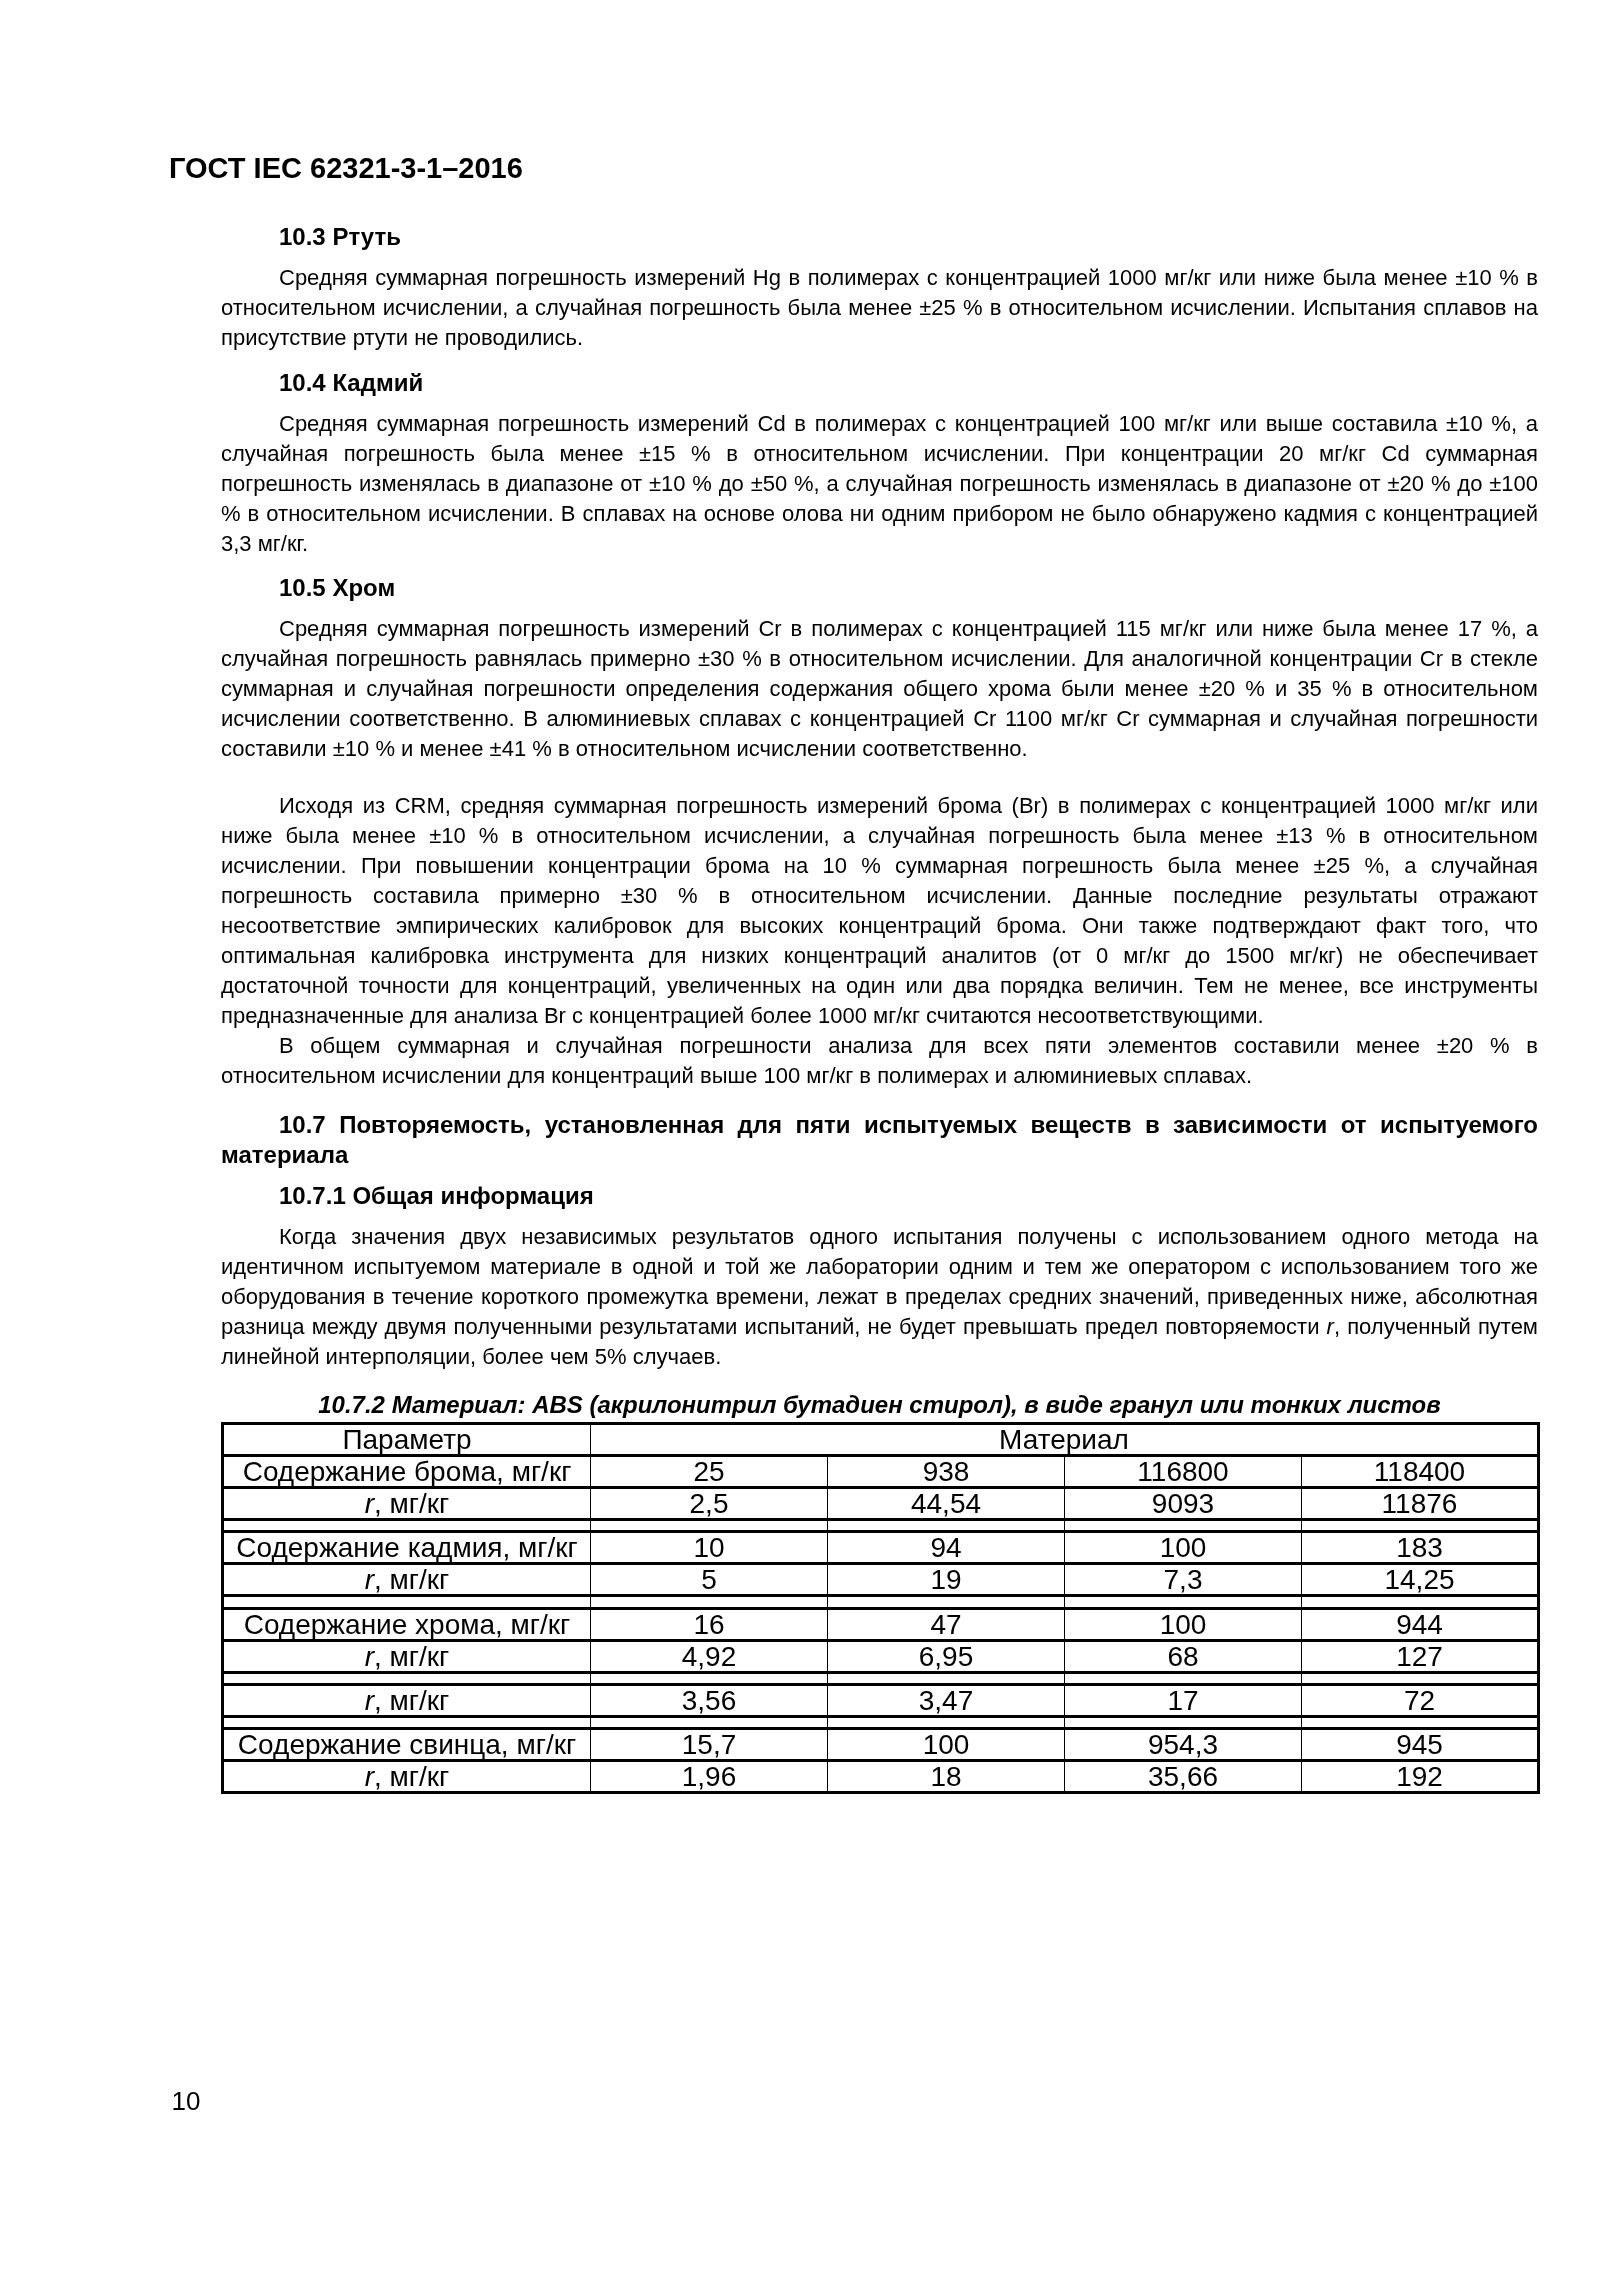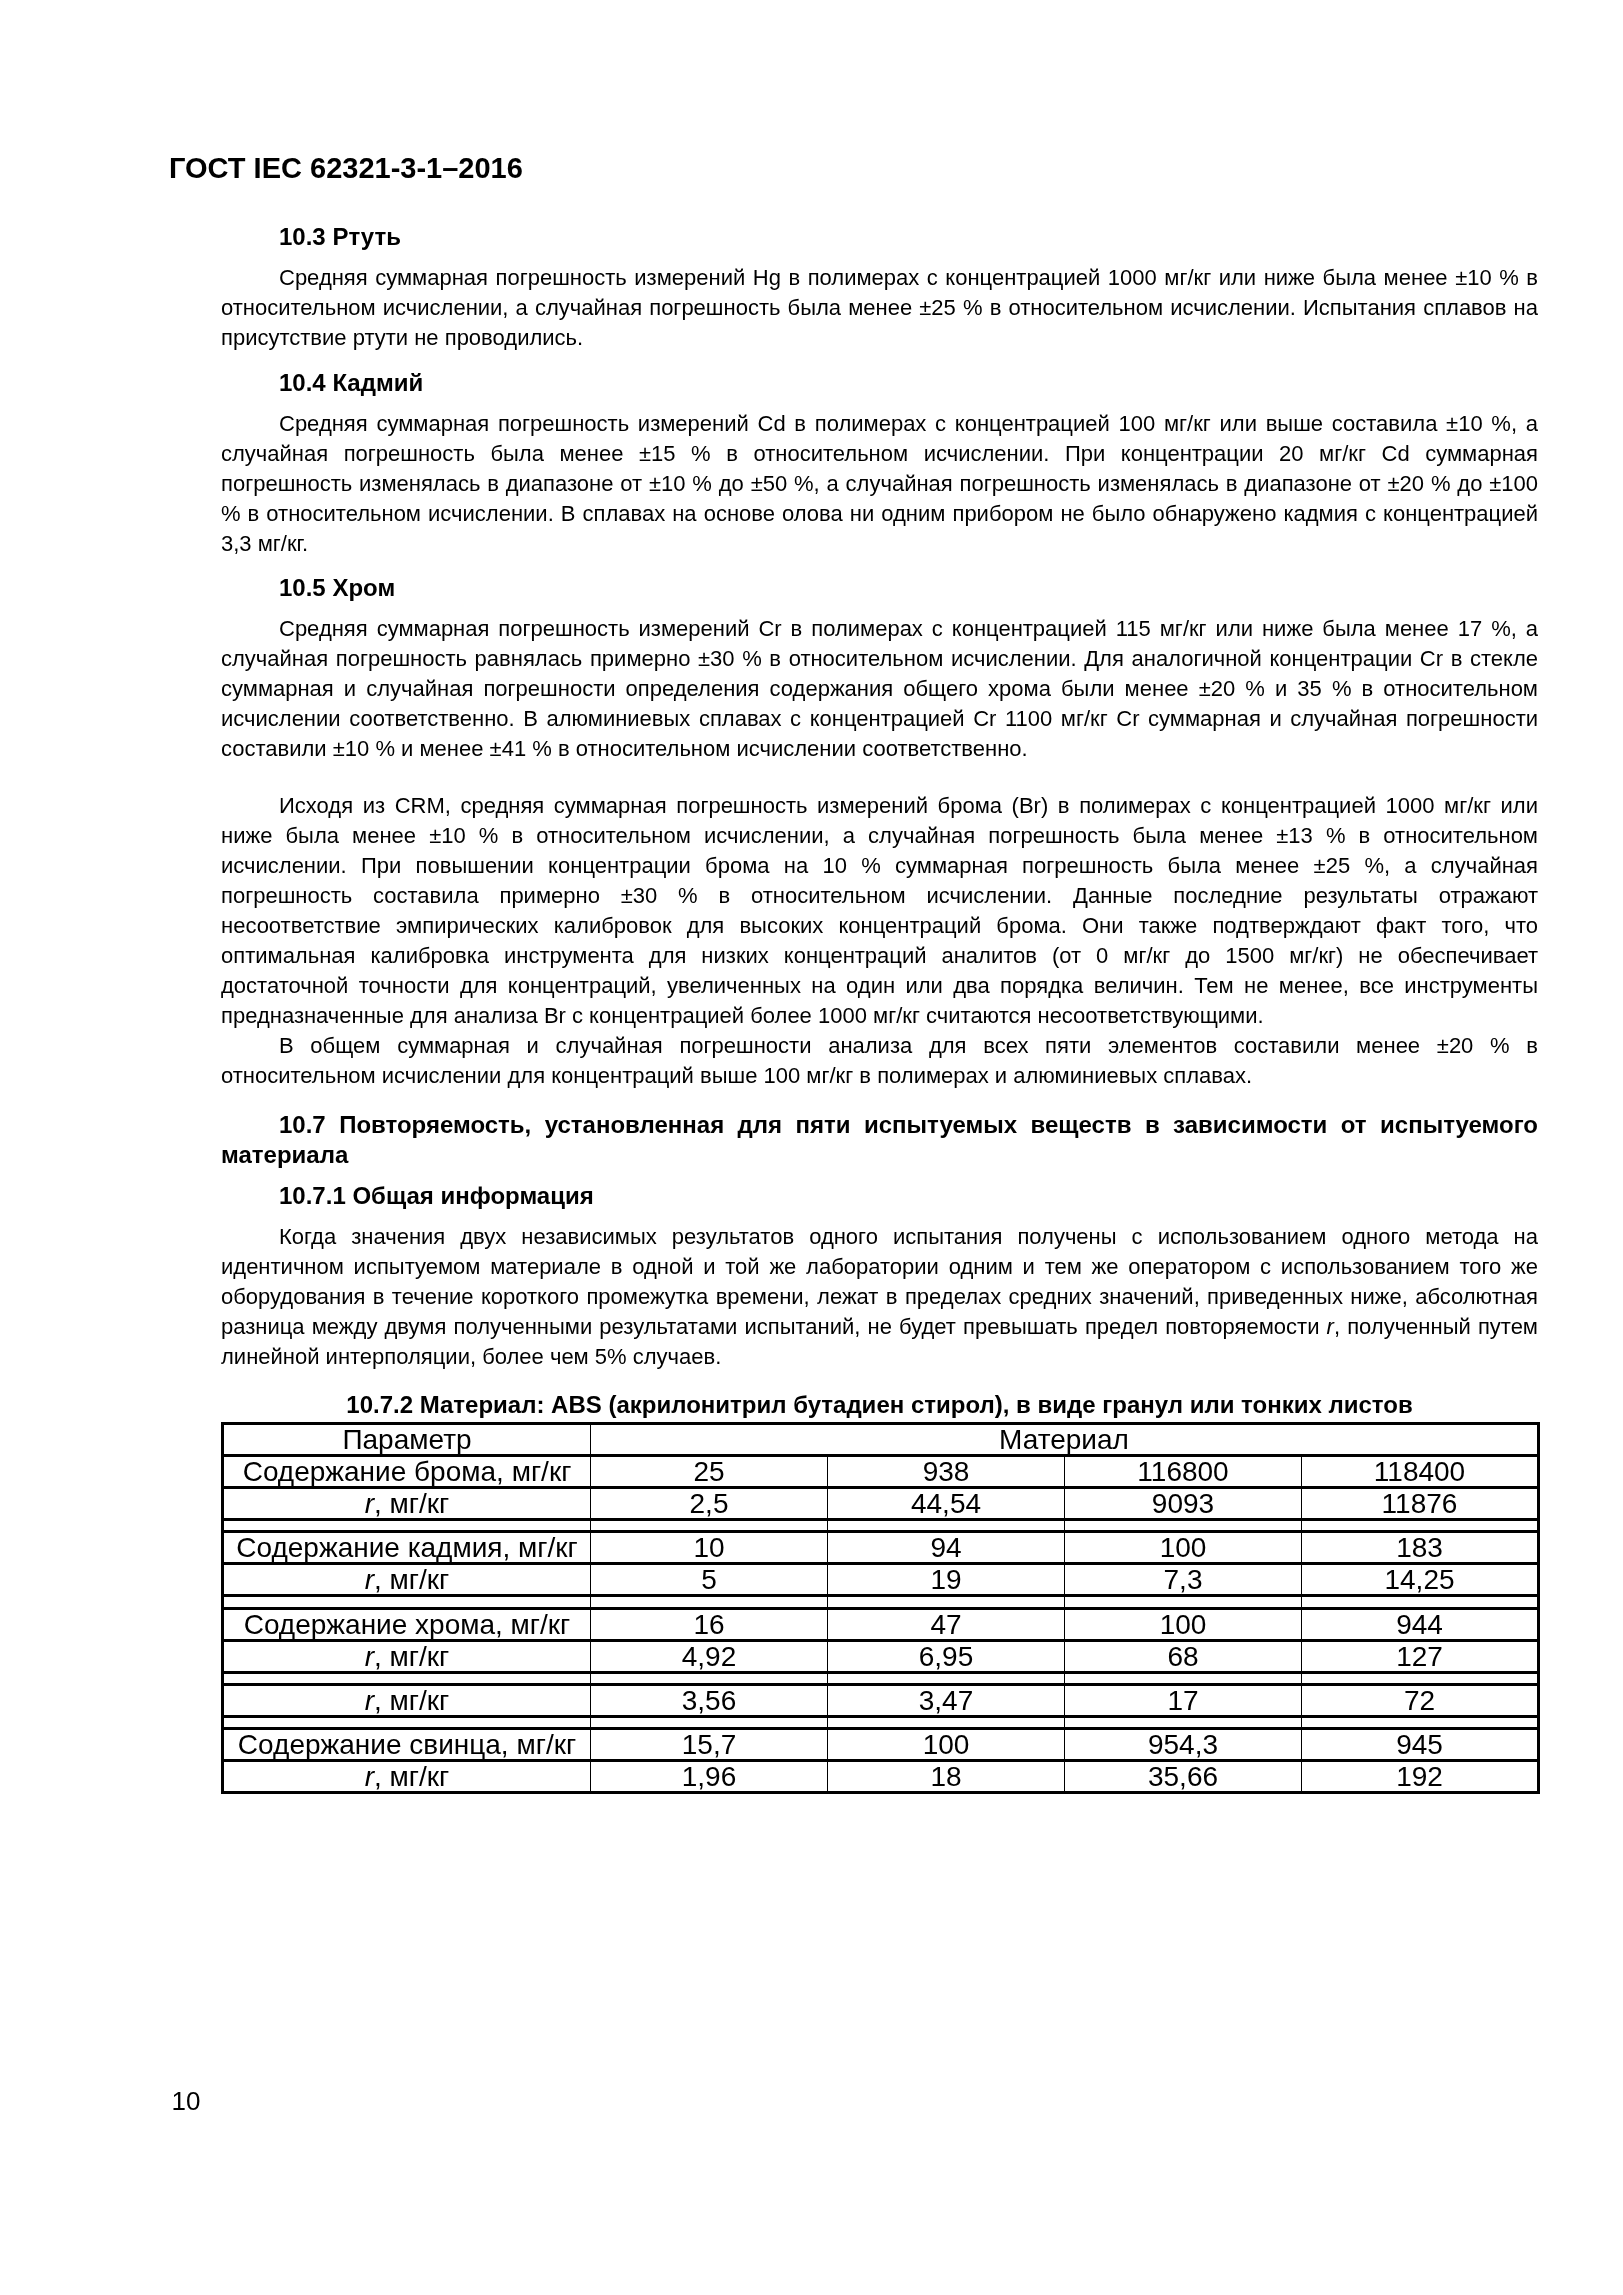--- a/index.html
+++ b/index.html
@@ -20,21 +20,21 @@
   h2.full { padding-left: 0; text-indent: 58px; text-align: justify; text-align-last: left; }
   p {
     font-size: 22px; line-height: 30px; margin: 0;
     text-indent: 58px; text-align: justify;
   }
   .gap-s { height: 11.8px; }
   .gap-m { height: 14.4px; }
   .gap-l { height: 19.6px; }
   .table-caption {
     font-size: 24px; font-weight: bold; line-height: 29.4px;
-    text-align: center; margin: 3.9px 0 2.6px 0;
+    text-align: center; margin: 3.9px 0 2.6px 0; font-style: italic;
   }
   table.data {
     border-collapse: collapse; width: 1316px;
     font-size: 28px; table-layout: fixed;
   }
   table.data td {
     border: 1.3px solid #000; text-align: center; padding: 0;
     height: 29px; line-height: 29px; white-space: nowrap;
   }
   table.data tr.thick-top td { border-top: 3.3px solid #000; }

